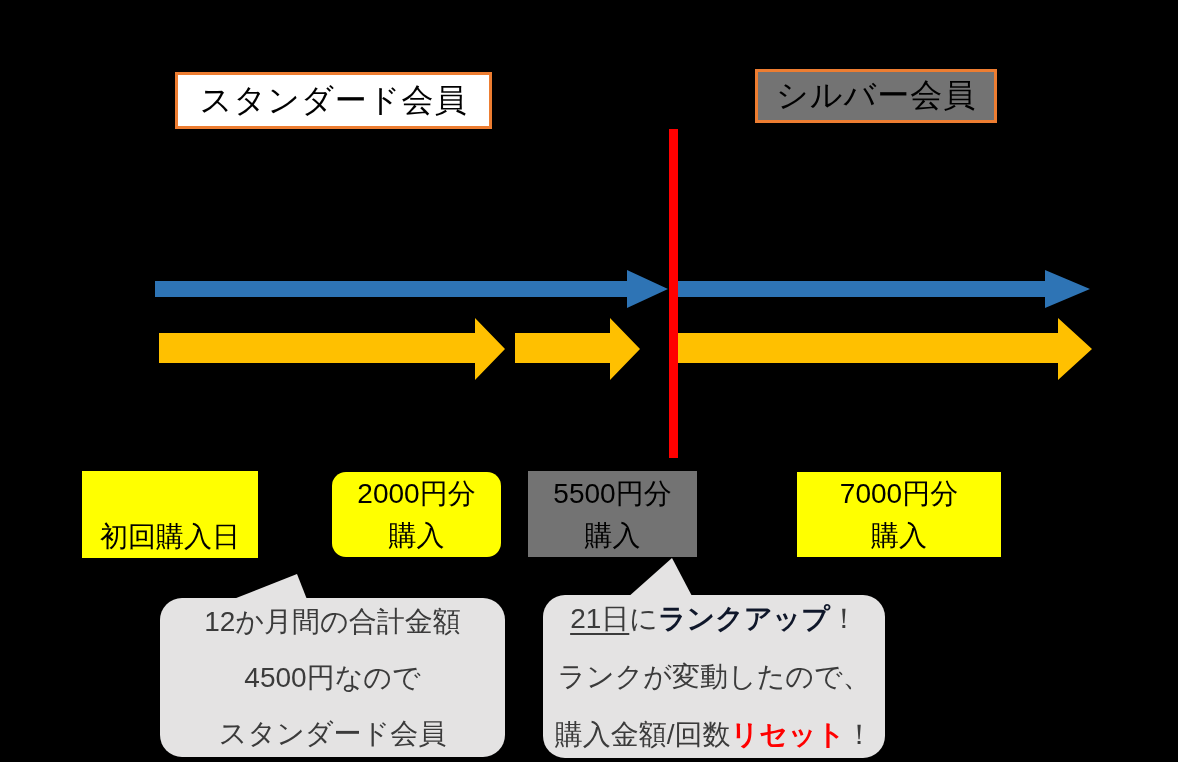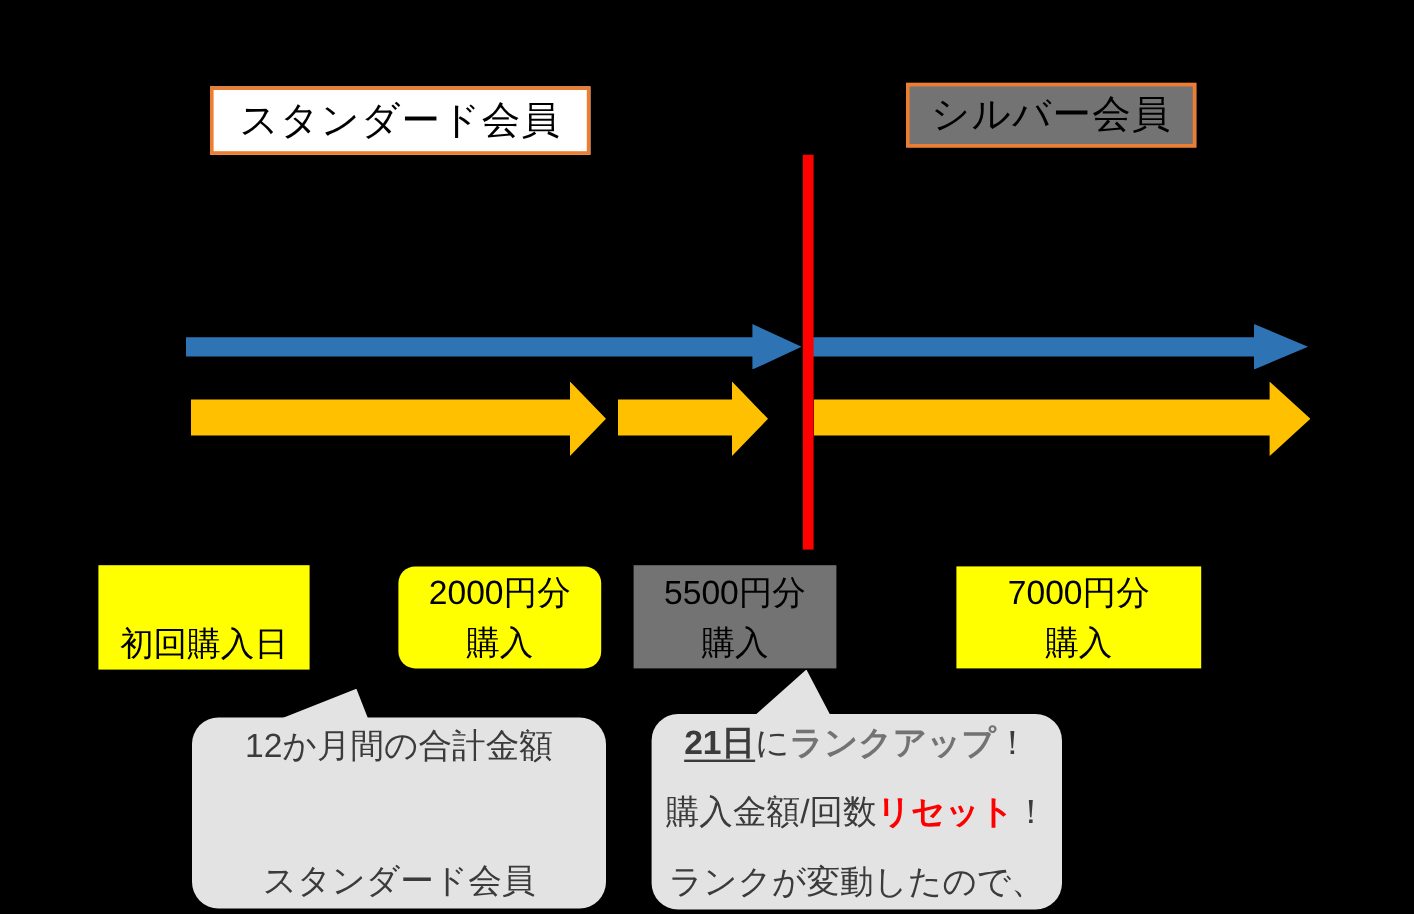--- a/index.html
+++ b/index.html
@@ -101,21 +101,20 @@
     left: 226px; top: 574px; width: 82px; height: 28px;
     clip-path: polygon(0 28px, 71px 0, 82px 28px);
   }
   #callout-rankup-tail {
     left: 627px; top: 558px; width: 70px; height: 40px;
     clip-path: polygon(45px 0, 66px 40px, 0 40px);
   }
   .underlined {
     text-decoration: underline;
     text-underline-offset: 5px;
-    font-weight: bold;
   }
   .red-strong {
     color: #FF0000;
     font-weight: bold;
   }
 </style>
 </head>
 <body>
 
 <div id="stage" style="background-color: rgb(0, 0, 0);">
@@ -152,28 +151,29 @@
 
   <div id="event-4" class="abs event-box" style="background-color: rgb(255, 255, 0);">
     <div>7000円分</div>
     <div>購入</div>
   </div>
 
   <div id="callout-standard-tail" class="abs callout-tail" style="background-color: rgb(228, 227, 227);"></div>
 
   <div id="callout-standard" class="abs callout" style="background-color: rgb(228, 227, 227); color: rgb(59, 59, 59);">
     <div>12か月間の合計金額</div>
+    <div>4500円なので</div>
     <div>スタンダード会員</div>
   </div>
 
   <div id="callout-rankup-tail" class="abs callout-tail" style="background-color: rgb(228, 227, 227);"></div>
 
   <div id="callout-rankup" class="abs callout" style="background-color: rgb(228, 227, 227); color: rgb(59, 59, 59);">
     <div>
-      <span class="underlined">21日</span><span>に</span><span class="red-strong" style="color: #737373;">ランクアップ</span><span>！</span>
+      <span class="underlined">21日</span><span>に</span><span class="red-strong" style="color: #0f172a;">ランクアップ</span><span>！</span>
     </div>
+    <div>ランクが変動したので、</div>
     <div>
       <span>購入金額/回数</span><span class="red-strong" style="color: rgb(255, 0, 0);">リセット</span><span>！</span>
     </div>
-    <div>ランクが変動したので、</div>
   </div>
 
 </div>
 
 </body></html>

